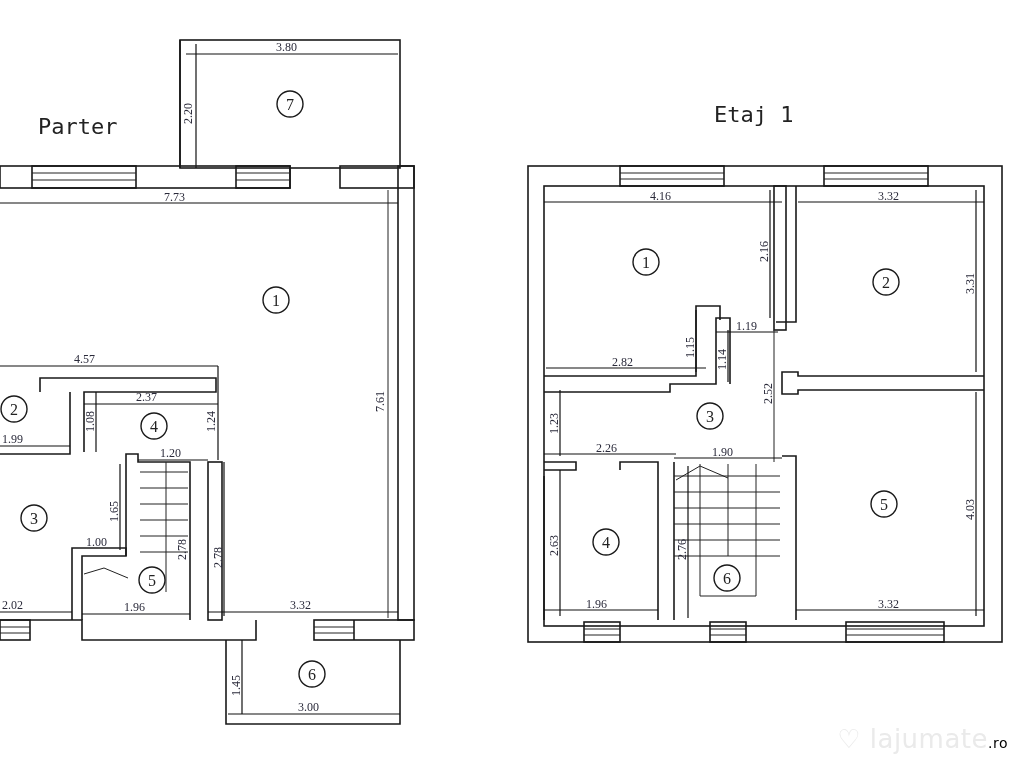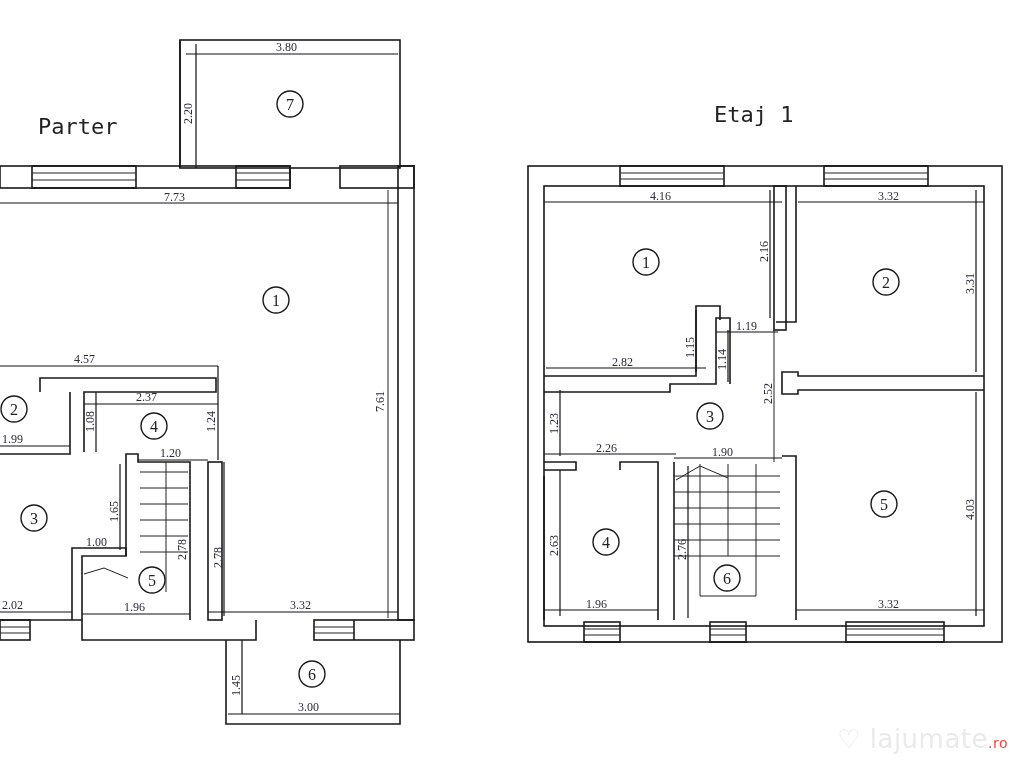--- a/index.html
+++ b/index.html
@@ -6,21 +6,21 @@
   body{width:1024px;height:768px;overflow:hidden;position:relative;font-family:"Liberation Serif",serif;}
   svg{position:absolute;left:0;top:0;}
   .w{fill:none;stroke:#1a1a1a;stroke-width:1.6;}
   .d{fill:none;stroke:#111;stroke-width:1.2;}
   .thin{fill:none;stroke:#222;stroke-width:1;}
   .dim{font-family:"Liberation Serif",serif;font-size:12px;fill:#2a2a3a;}
   .title{font-family:"DejaVu Sans Mono",monospace;font-size:22px;fill:#222;}
   .circ{fill:#fff;stroke:#1a1a1a;stroke-width:1.4;}
   .num{font-family:"Liberation Serif",serif;font-size:16px;fill:#222;text-anchor:middle;dominant-baseline:central;}
   .wm{position:absolute;right:16px;bottom:14px;font-family:"DejaVu Sans",sans-serif;font-size:26px;color:#eaeaea;letter-spacing:0.5px;}
-  .wm .ro{font-size:14px;color:#ef4444;}
+  .wm .ro{font-size:14px;color:#000000;}
 </style>
 </head>
 <body>
 
 <svg width="1024" height="768" viewBox="0 0 1024 768">
 
   <g>
     <text class="title" x="38" y="134">Parter</text>
 
     <rect class="w" x="180" y="40" width="220" height="128"></rect>

